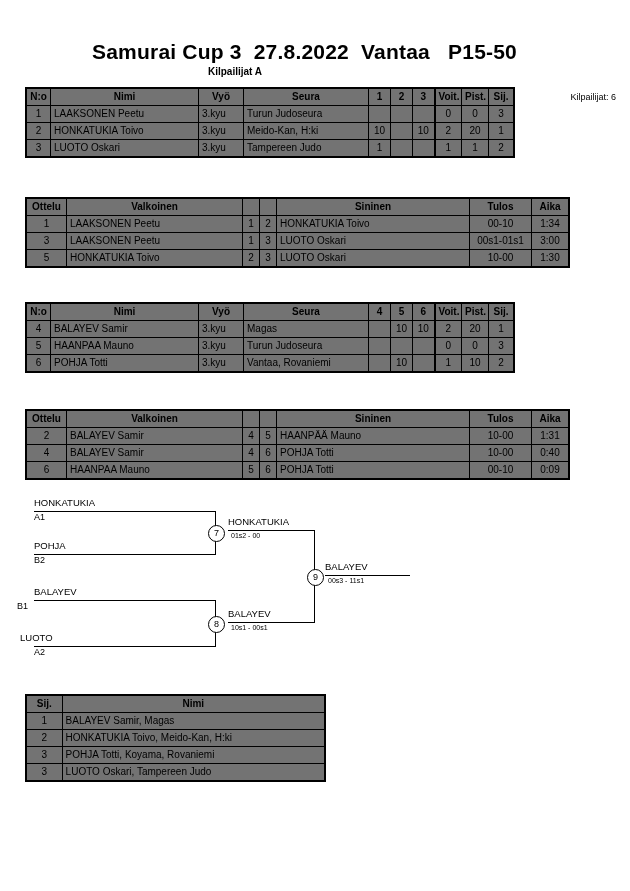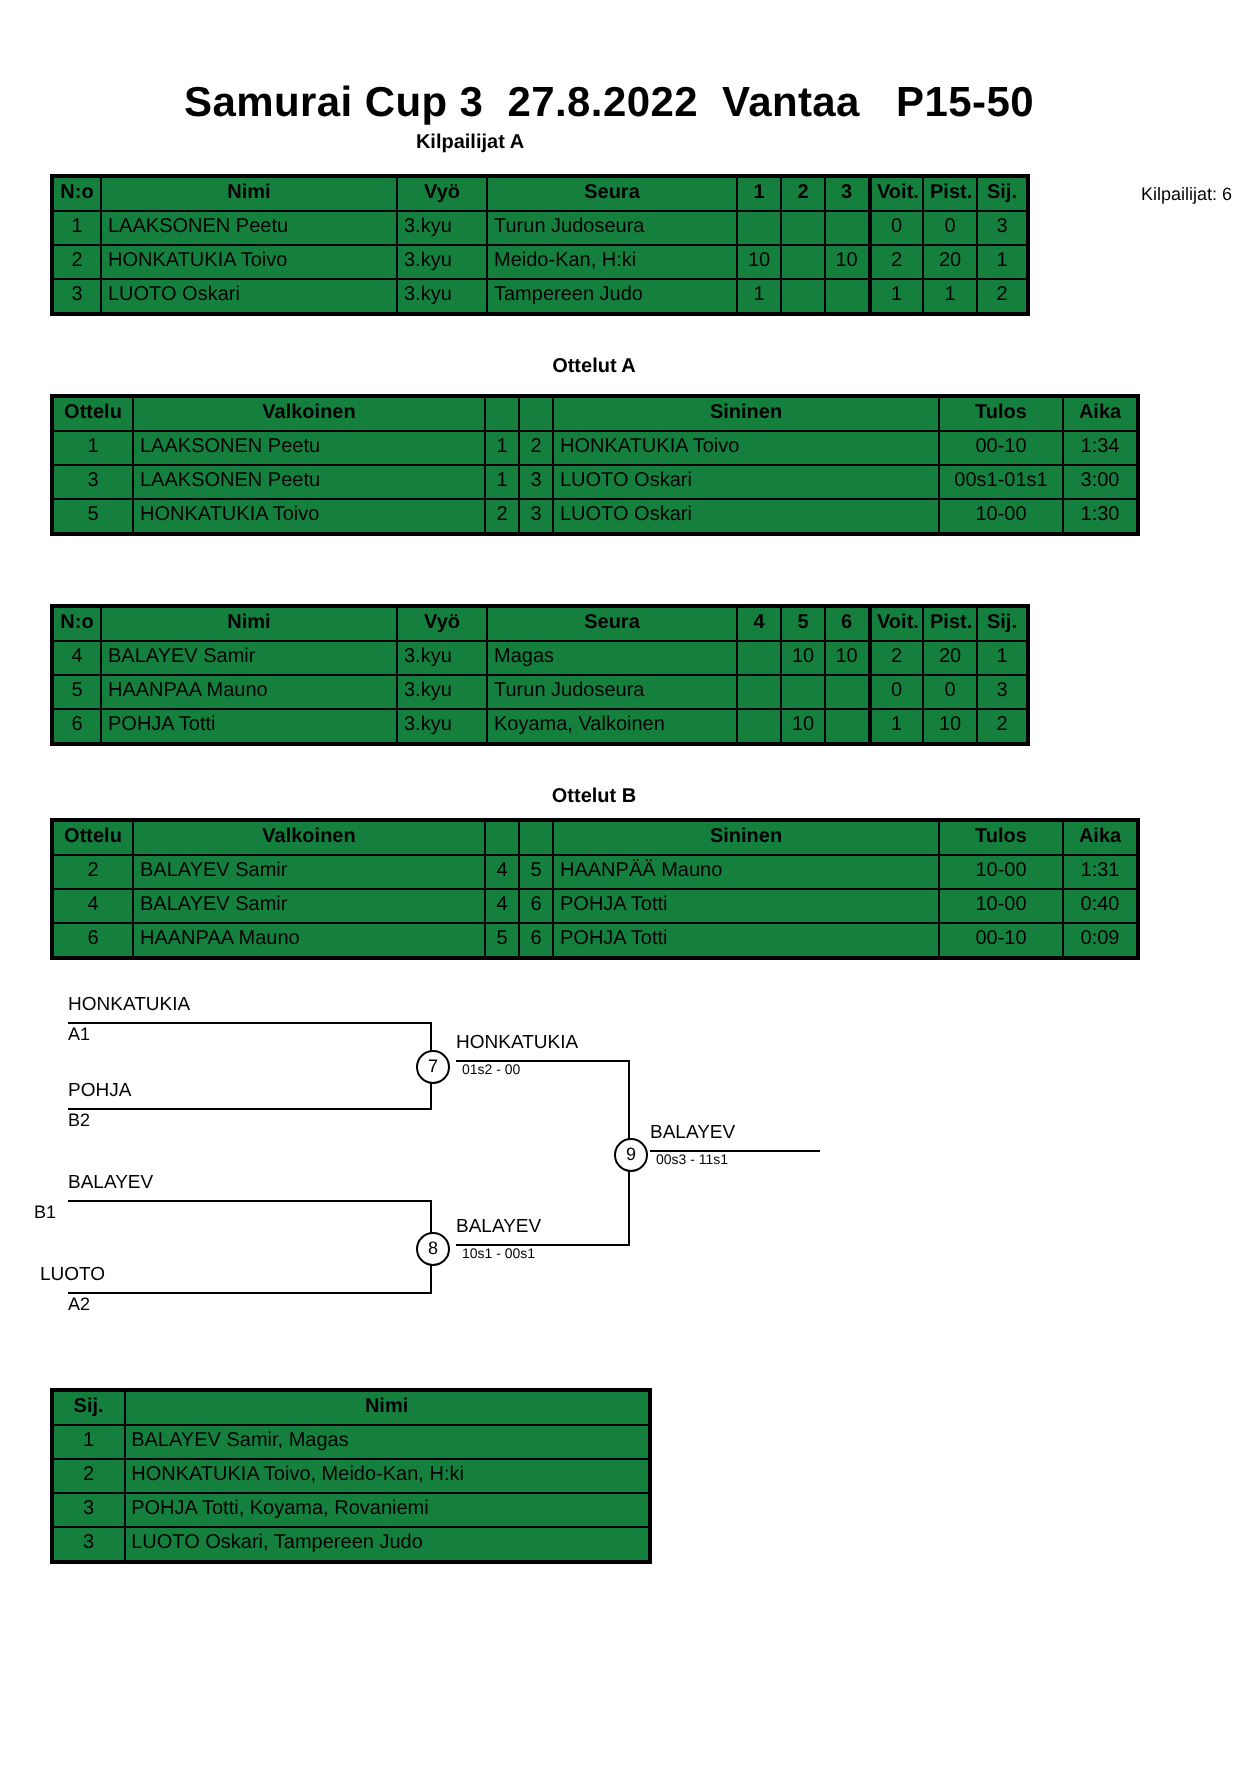--- a/index.html
+++ b/index.html
@@ -36,21 +36,21 @@
     font-size: 10px; font-weight: bold;
     text-align: center;
     white-space: nowrap;
   }
 
   
   table.grid {
     position: absolute;
     border-collapse: collapse;
     font-size: 10px;
-    background: #15803d;
+    background: #737373;
     table-layout: fixed;
   }
   table.grid th, table.grid td {
     border: 1px solid #000;
     padding: 0 3px;
     height: 16px;
     line-height: 14px;
     font-weight: normal;
     overflow: hidden;
     white-space: nowrap;
@@ -195,21 +195,20 @@
         <td class="c">1</td>
         <td class="c"></td>
         <td class="c"></td>
         <td class="c thickleft">1</td>
         <td class="c">1</td>
         <td class="c">2</td>
       </tr>
     </tbody>
   </table>
 
-  <div class="caption" style="left:26px; top:178px; width:542px;">Ottelut A</div>
 
   <table class="grid tbl-match" style="left:26px; top:198px; width:542px;">
     <colgroup>
       <col class="col-m">
         <col class="col-white">
         <col class="col-n1">
         <col class="col-n2">
       <col class="col-blue">
         <col class="col-res">
         <col class="col-time">
@@ -306,32 +305,31 @@
         <td class="c"></td>
         <td class="c"></td>
         <td class="c thickleft">0</td>
         <td class="c">0</td>
         <td class="c">3</td>
       </tr>
       <tr>
         <td class="c">6</td>
         <td class="l">POHJA Totti</td>
         <td class="l">3.kyu</td>
-        <td class="l">Koyama, Valkoinen</td>
+        <td class="l">Vantaa, Rovaniemi</td>
         <td class="c"></td>
         <td class="c">10</td>
         <td class="c"></td>
         <td class="c thickleft">1</td>
         <td class="c">10</td>
         <td class="c">2</td>
       </tr>
     </tbody>
   </table>
 
-  <div class="caption" style="left:26px; top:393px; width:542px;">Ottelut B</div>
 
   <table class="grid tbl-match" style="left:26px; top:410px; width:542px;">
     <colgroup>
       <col class="col-m">
         <col class="col-white">
         <col class="col-n1">
         <col class="col-n2">
       <col class="col-blue">
         <col class="col-res">
         <col class="col-time">

